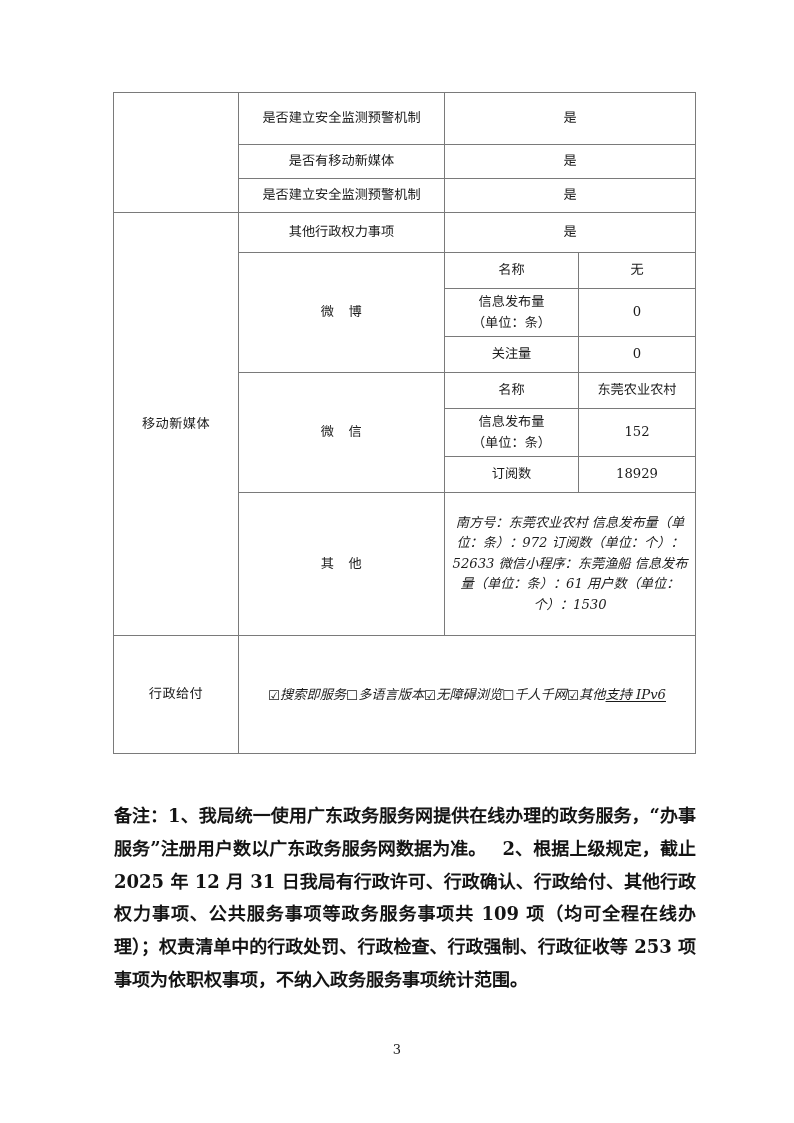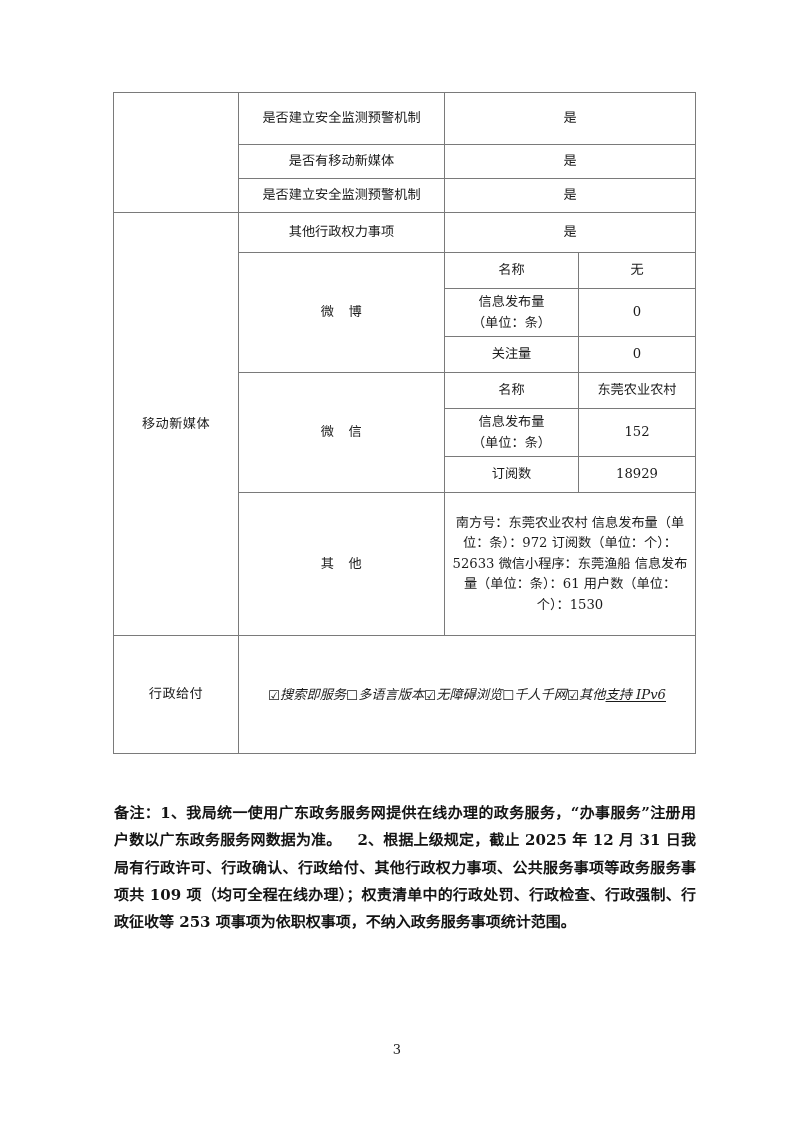--- a/index.html
+++ b/index.html
@@ -57,20 +57,21 @@
   .gap-label {
     letter-spacing: 0.5px;
   }
   .gap-label .gap { display: inline-block; width: 14px; }
 
   .other-cell {
     text-align: center;
     padding: 6px 10px;
     line-height: 1.72;
     font-size: 13.2px;
+    font-style: italic;
   }
 
   
   .innov-cell {
     text-align: left;
     padding: 8px 10px 8px 36px;
     line-height: 1.8;
     vertical-align: middle;
   }
   .cb-line {
@@ -89,21 +90,21 @@
     text-decoration: underline;
     text-underline-offset: 2px;
   }
 
   
   .footnote {
     position: absolute;
     left: 114px;
     top: 800px;
     width: 582px;
-    font-size: 15px;
+    font-size: 18px;
     line-height: 1.82;
     text-align: justify;
     text-justify: inter-ideograph;
     color: #141414;
     font-family: "DejaVu Serif", "Liberation Serif", serif;
     font-weight: 600;
   }
   .footnote .seg { }
   .footnote .bigspace { display: inline-block; width: 16px; }
 

